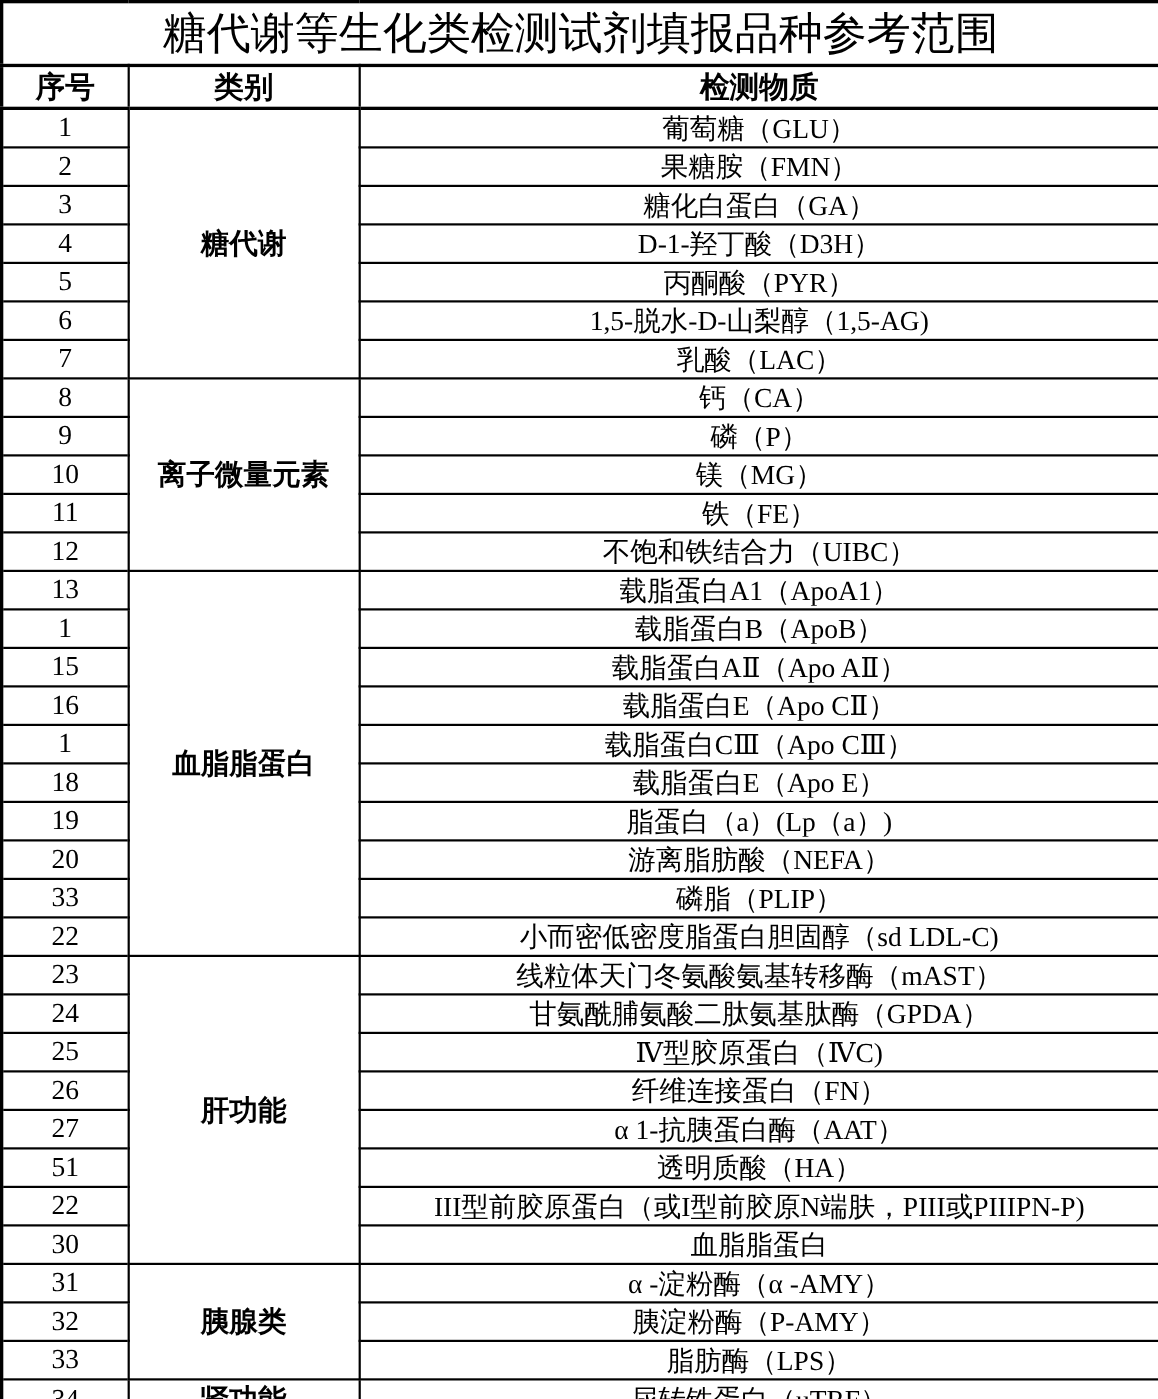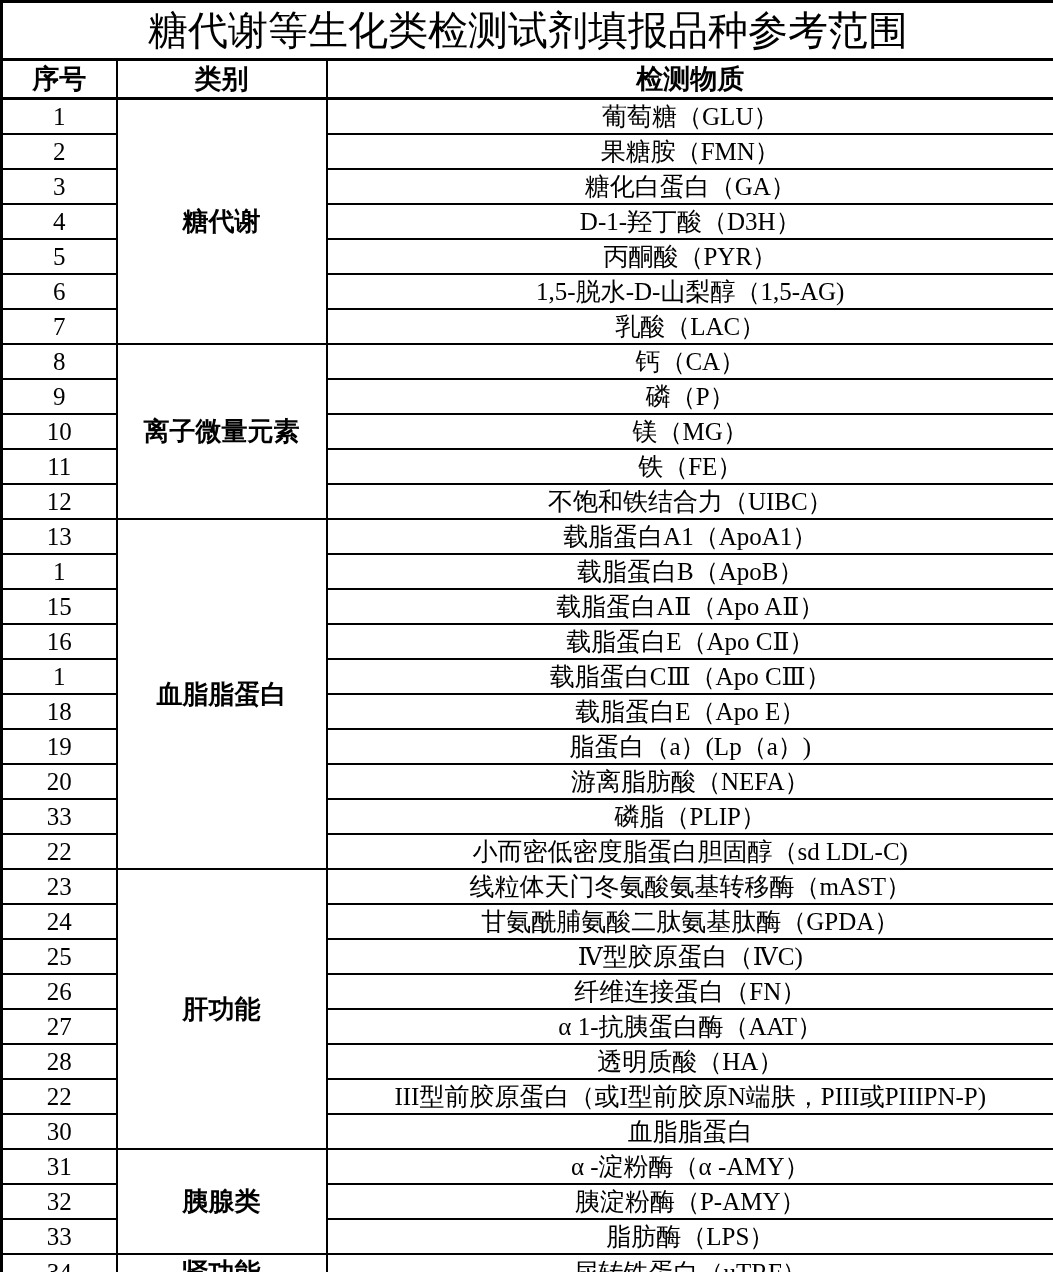--- a/index.html
+++ b/index.html
@@ -179,21 +179,21 @@
       </tr>
       <tr>
         <td class="num">26</td>
         <td class="sub">纤维连接蛋白（FN）</td>
       </tr>
       <tr>
         <td class="num">27</td>
         <td class="sub">α 1-抗胰蛋白酶（AAT）</td>
       </tr>
       <tr>
-        <td class="num">28</td>
+        <td class="num">51</td>
         <td class="sub">透明质酸（HA）</td>
       </tr>
       <tr>
         <td class="num">22</td>
         <td class="sub">III型前胶原蛋白（或I型前胶原N端肤，PIII或PIIIPN-P)</td>
       </tr>
       <tr>
         <td class="num">30</td>
         <td class="sub">血脂脂蛋白</td>
       </tr>

